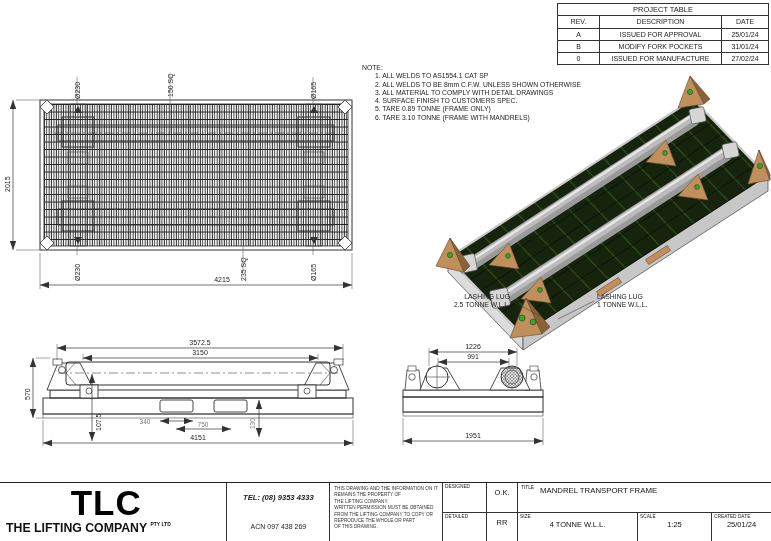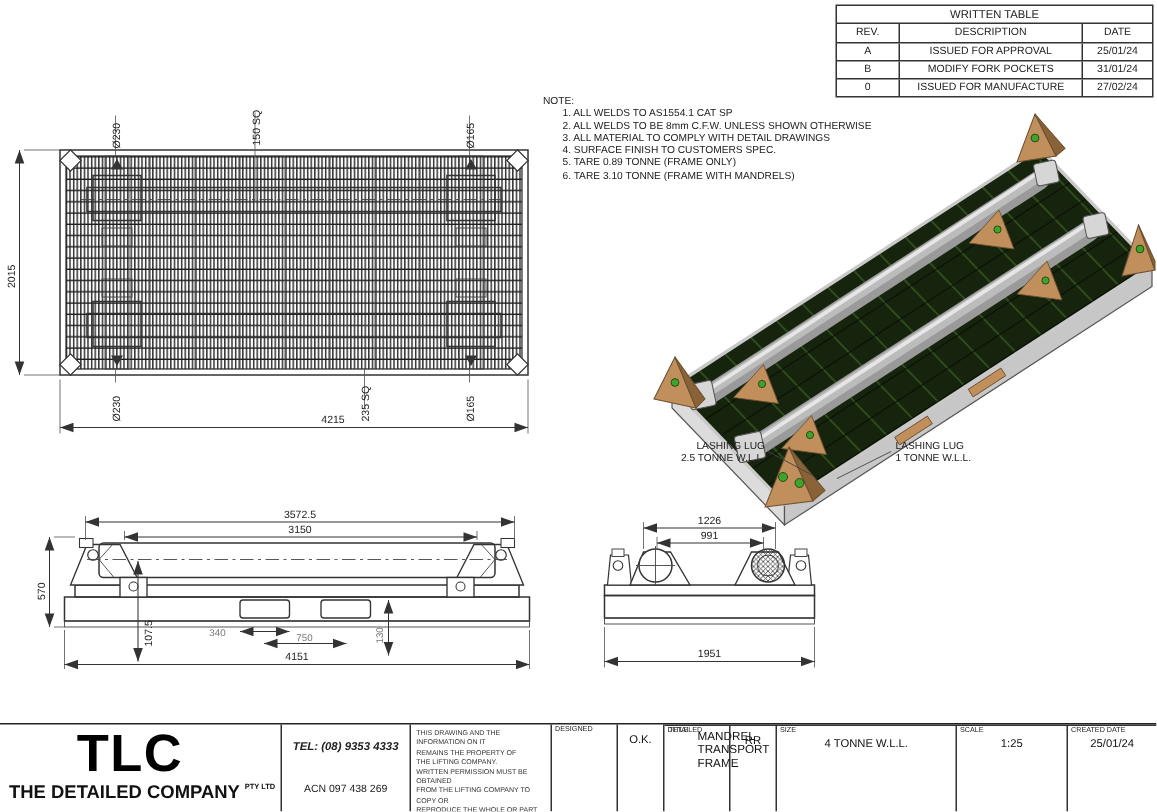--- a/index.html
+++ b/index.html
@@ -38,21 +38,21 @@
   .tb-logo { width:227px; position:relative; }
   .tb-logo .big { position:absolute; left:0; right:14px; top:0px; text-align:center;
                   font-size:35px; font-weight:800; letter-spacing:1px; color:#000000; }
   .tb-logo .sub { position:absolute; left:6px; top:38px; font-size:12.3px; font-weight:800; color:#111; white-space:nowrap; }
   .tb-logo .sup { font-size:5px; font-weight:800; vertical-align:6px; }
   .tb-contact { width:103px; border-left:1px solid #333; position:relative; font-weight:700; }
   .tb-contact .tel { position:absolute; top:10px; left:0; right:0; text-align:center; font-size:7.6px;font-style:italic; }
   .tb-contact .acn { position:absolute; top:40px; left:0; right:0; text-align:center; font-size:7px; font-weight:400; }
   .tb-legal { width:113px; border-left:1px solid #333; padding:3px 2px 0 4px;
               font-size:4.7px; line-height:6.4px; color:#333; }
-  .tb-grid { flex:1; border-left:1px solid #333; display:flex; flex-direction:row; }
+  .tb-grid { flex:1; border-left:1px solid #333; display:flex; flex-direction:column; }
   .tb-row { display:flex; flex:1; }
   .tb-row + .tb-row { border-top:1px solid #333;justify-content:space-between; }
   .cell { position:relative; border-right:1px solid #333; }
   .cell:last-child { border-right:none; }
   .cell .tag { position:absolute; top:1px; left:2px; font-size:4.8px; color:#222; }
   .cell .val { position:absolute; left:0; right:0; top:7px; text-align:center; font-size:7.5px; color:#111; }
   .cell .val.mid { top:5px; }
   .w-lab { width:44px; } .w-ini { width:31px; }
   .w-size { width:120px; } .w-scale { width:74px; } .w-cdate { width:59px; }
   .w-sheet { width:30px; } .w-rev { width:29px; }
@@ -288,21 +288,21 @@
         <line x1="438" y1="362" x2="509" y2="362" class="dim" marker-start="url(#ar)" marker-end="url(#ar)"></line>
         <text class="dt" x="473" y="359" text-anchor="middle">991</text>
         <path class="ext" d="M403,418V445 M543,418V445"></path>
         <line x1="403" y1="441" x2="543" y2="441" class="dim" marker-start="url(#ar)" marker-end="url(#ar)"></line>
         <text class="dt" x="473" y="438" text-anchor="middle">1951</text>
       </g>
     </g>
   </svg>
 
   <div id="revtable">
-    <div class="rt-title">WRITTEN TABLE</div>
+    <div class="rt-title">PROJECT TABLE</div>
     <div class="rt-row">
       <div class="c1">REV.</div>
       <div class="c2">DESCRIPTION</div>
       <div class="c3">DATE</div>
     </div>
     <div class="rt-row">
       <div class="c1">A</div>
       <div class="c2">ISSUED FOR APPROVAL</div>
       <div class="c3">25/01/24</div>
     </div>
@@ -325,21 +325,21 @@
     <div class="nitem">3. ALL MATERIAL TO COMPLY WITH DETAIL DRAWINGS</div>
     <div class="nitem">4. SURFACE FINISH TO CUSTOMERS SPEC.</div>
     <div class="nitem">5. TARE 0.89 TONNE (FRAME ONLY)</div>
     <div class="nitem">6. TARE 3.10 TONNE (FRAME WITH MANDRELS)</div>
   </div>
 
   <div id="tblock">
     <div class="tb-logo">
       <div class="big">TLC</div>
       <div class="sub">
-        <span>THE DETAILED COMPANY</span>
+        <span>THE LIFTING COMPANY</span>
         <span class="sup">PTY LTD</span>
       </div>
     </div>
     <div class="tb-contact">
       <div class="tel">TEL: (08) 9353 4333</div>
       <div class="acn">ACN 097 438 269</div>
     </div>
     <div class="tb-legal">
       <div>THIS DRAWING AND THE INFORMATION ON IT</div>
       <div>REMAINS THE PROPERTY OF</div>

